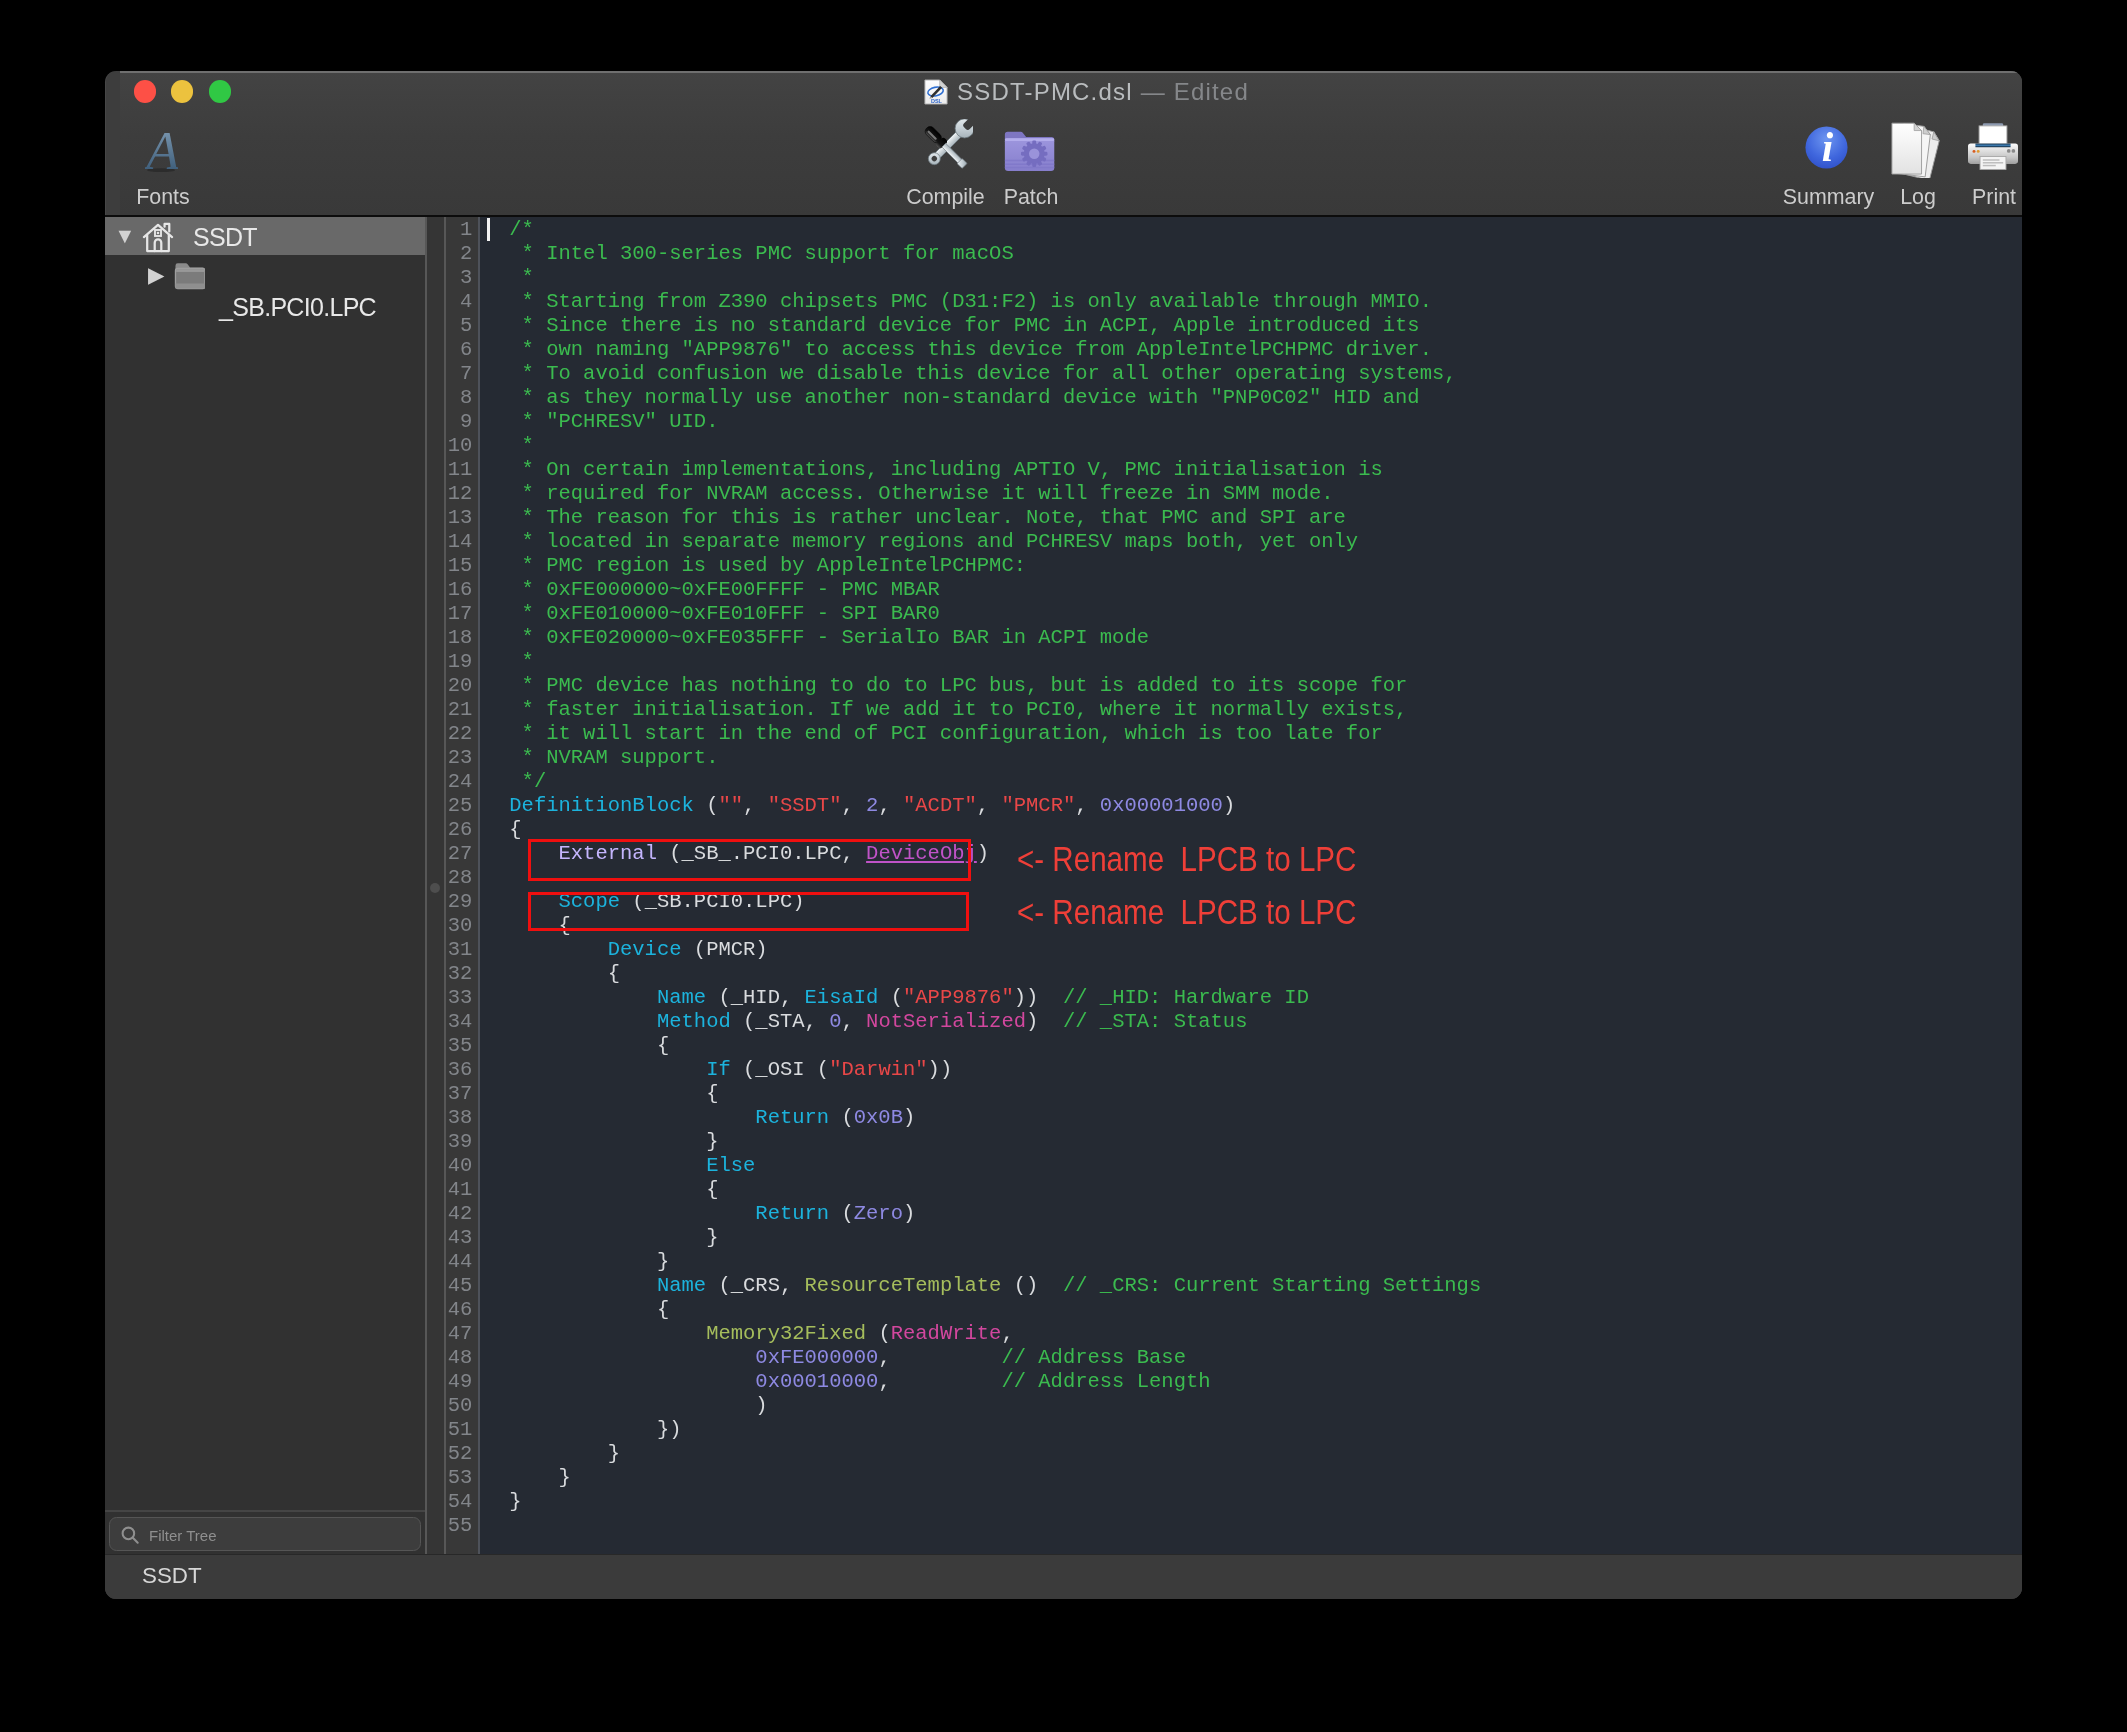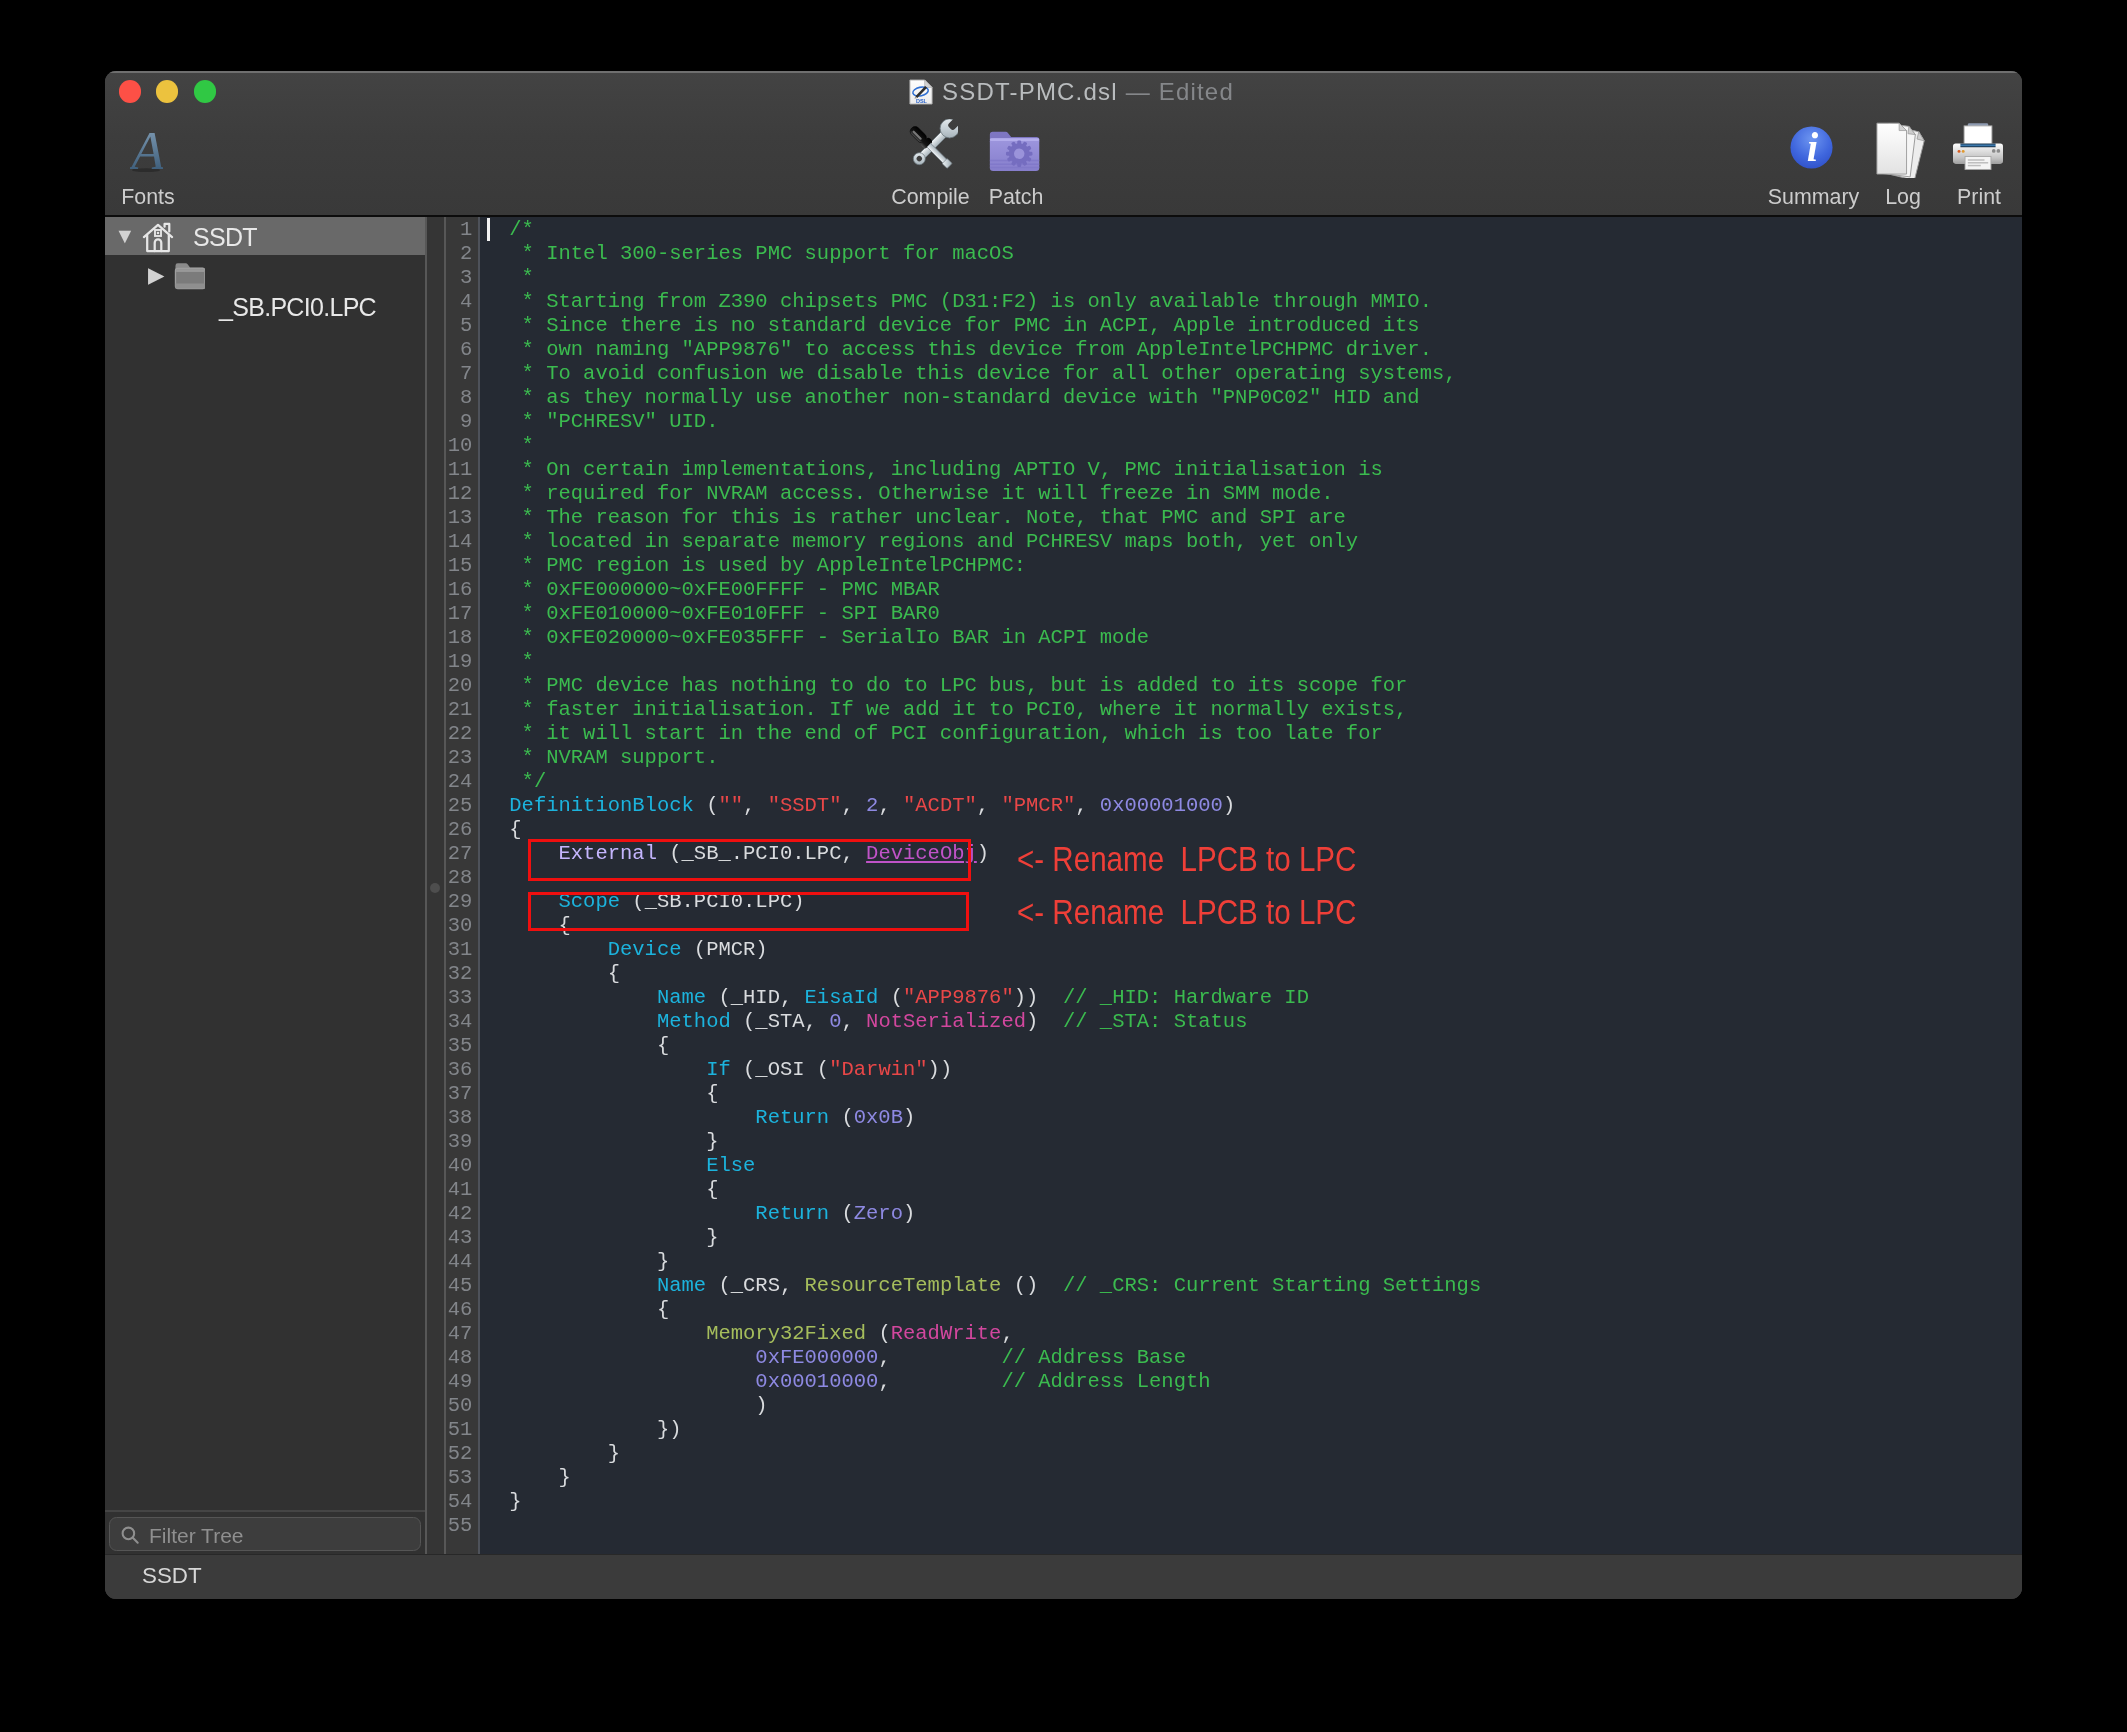--- a/index.html
+++ b/index.html
@@ -1,18 +1,18 @@
 <!DOCTYPE html>
 <html style="font-size:15px"><head>
 <meta charset="utf-8">
 <style>
 html,body{margin:0;padding:0;background:#000;width:2127px;height:1732px;overflow:hidden;}
 *{box-sizing:border-box;}
 .window{position:absolute;left:105px;top:71px;width:1917px;height:1528px;border-radius:11.2px;background:#3d3d3d;overflow:hidden;font-family:"Liberation Sans",sans-serif;box-shadow:inset 0.9px 0 0 rgba(255,255,255,0.06),inset -0.9px 0 0 rgba(255,255,255,0.06);}
-.toolbar{position:absolute;left:0;top:0;width:1917px;height:144px;background:linear-gradient(180deg,#434343 0%,#3d3d3d 45%,#393939 100%);box-shadow:inset 0 1.9px 0 #6f6f6f;}
+.toolbar{position:absolute;left:15px;top:0;width:1917px;height:144px;background:linear-gradient(180deg,#434343 0%,#3d3d3d 45%,#393939 100%);box-shadow:inset 0 1.9px 0 #6f6f6f;}
 .light{position:absolute;width:22.4px;height:22.4px;border-radius:50%;top:9.3px;}
 .l-r{left:14px;background:#fd5046;}
 .l-y{left:51px;background:#ecc23e;}
 .l-g{left:89px;background:#30c844;}
 .titletext{position:absolute;left:837px;top:7.5px;height:26px;line-height:26px;font-size:24px;font-weight:500;color:#b9bcbe;white-space:pre;letter-spacing:1.2px;}
 .titletext .dim{color:#85878a;}
 .tlabel{position:absolute;top:116px;height:20.5px;line-height:20.5px;font-size:21.4px;color:#cccccc;text-align:center;}
 .icon{position:absolute;}
 .sep{position:absolute;left:0;top:144px;width:1917px;height:2.8px;background:#0c0c0c;}
 .content{position:absolute;left:0;top:146px;width:1917px;height:1337px;background:#313131;}
@@ -39,21 +39,21 @@
 .g{color:#a5bd5c;}
 .cursor{position:absolute;left:382px;top:0.9px;width:2.8px;height:23px;background:#f2f2f2;}
 .mdot{position:absolute;left:325px;top:666px;width:10.3px;height:10.3px;border-radius:50%;background:#4e4e4e;}
 .redrect{position:absolute;border:3.7px solid #f00f0f;}
 .rr1{left:423px;top:622px;width:443px;height:42px;}
 .rr2{left:423px;top:675px;width:441px;height:39px;}
 .ann{position:absolute;left:912px;height:37px;line-height:37px;font-size:35px;color:#ef3f38;white-space:pre;transform:scaleX(0.845);transform-origin:left center;}
 .a1{top:623px;}
 .a2{top:676px;}
 .filterbox{position:absolute;left:3.7px;top:1300px;width:312px;height:34px;border-radius:7.5px;background:#3d3d3d;border:1.9px solid #555555;}
-.filtertext{position:absolute;left:44px;top:1303px;height:31px;line-height:31px;font-size:21px;color:#8f8f8f;}
+.filtertext{position:absolute;left:44px;top:1303px;height:31px;line-height:31px;font-size:15px;color:#8f8f8f;}
 .sb-hr{position:absolute;left:0;top:1293px;width:320px;height:1.9px;background:#454545;}
 .statusbar{position:absolute;left:0;top:1483px;width:1917px;height:45px;background:#3b3b3b;border-top:1.9px solid #282828;}
 .statusbar span{position:absolute;left:37px;top:0;height:41px;line-height:41px;font-size:22.4px;color:#d6d6d6;}
 </style>
 </head>
 <body>
 <div class="window">
   <div class="toolbar">
     <div class="light l-r"></div>
       <div class="light l-y"></div>

